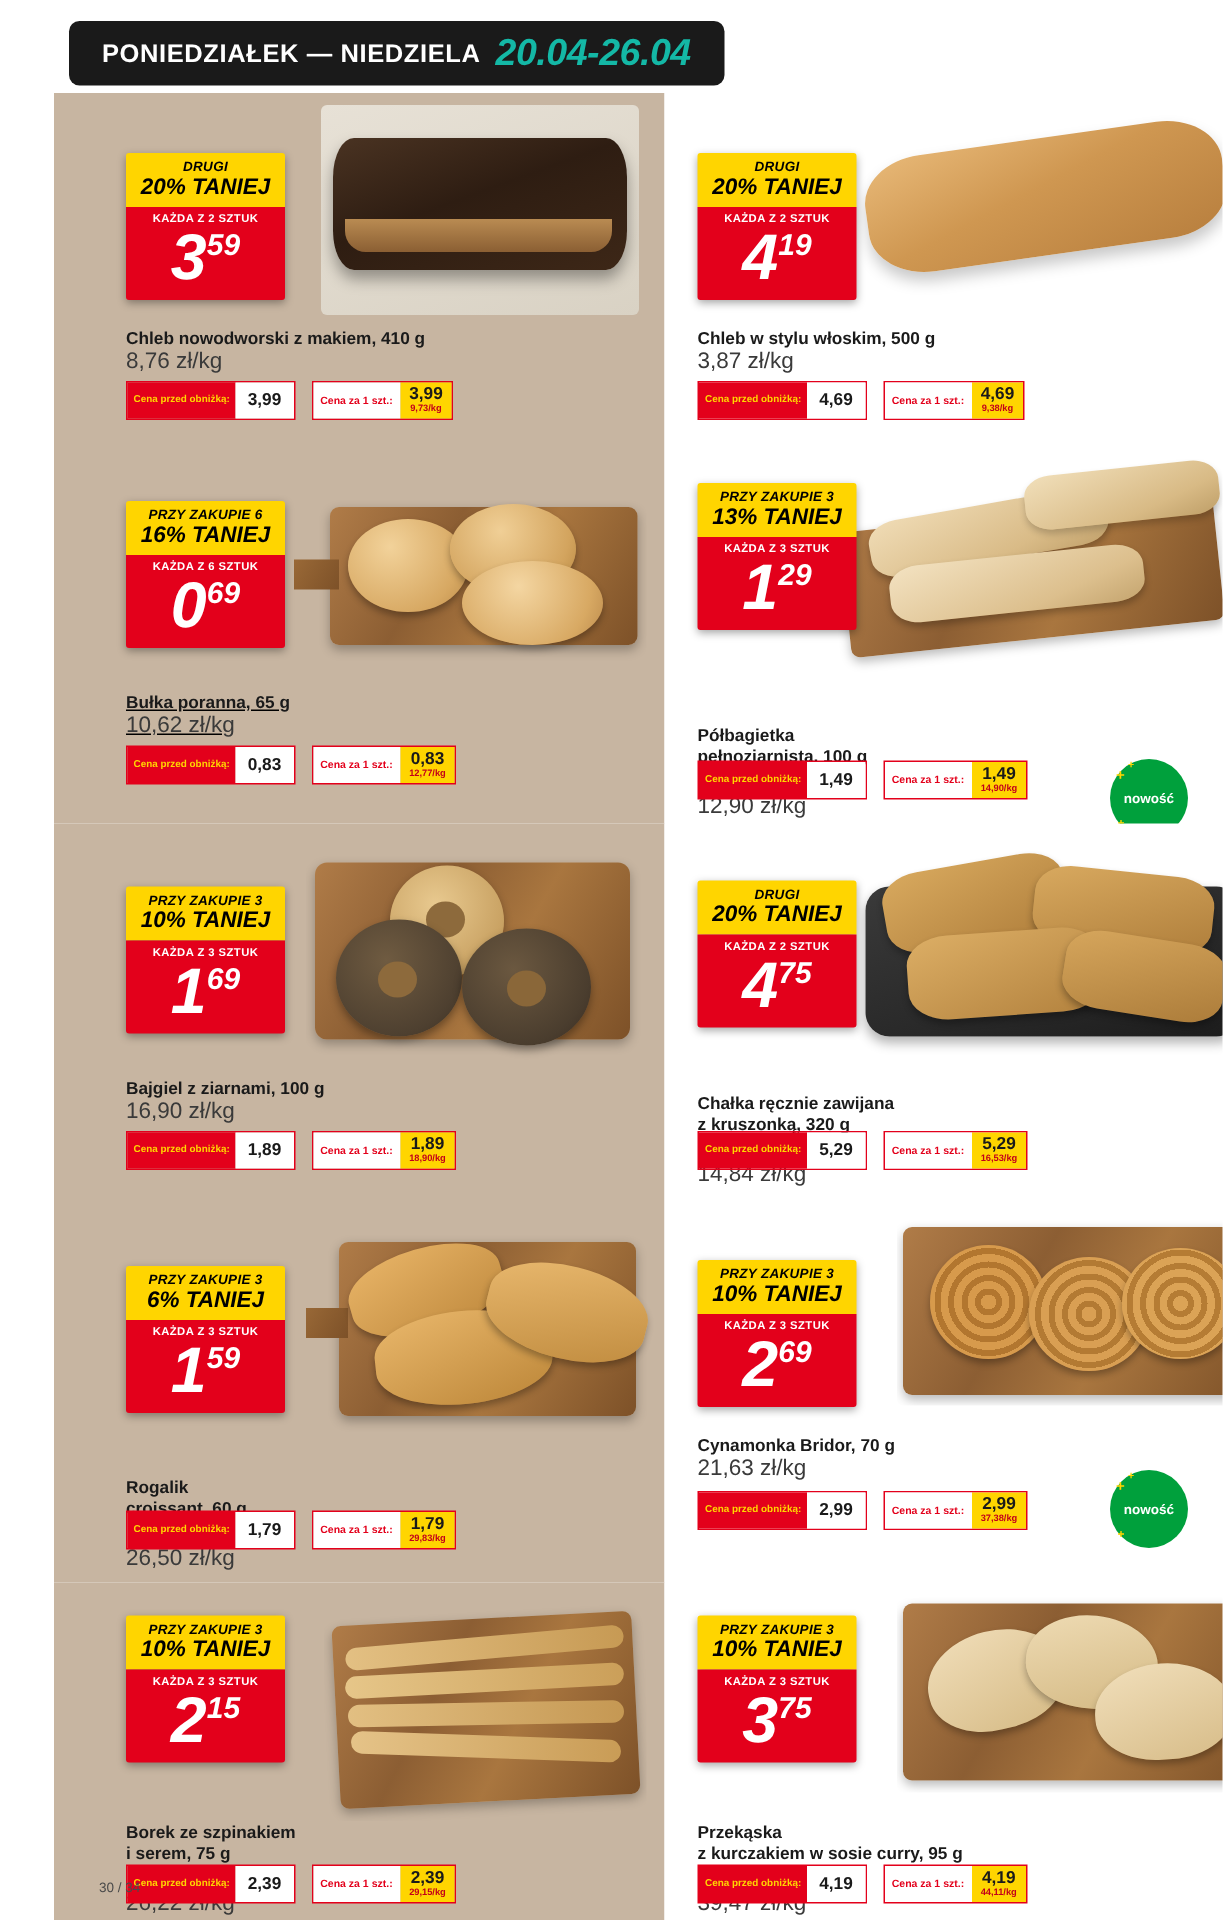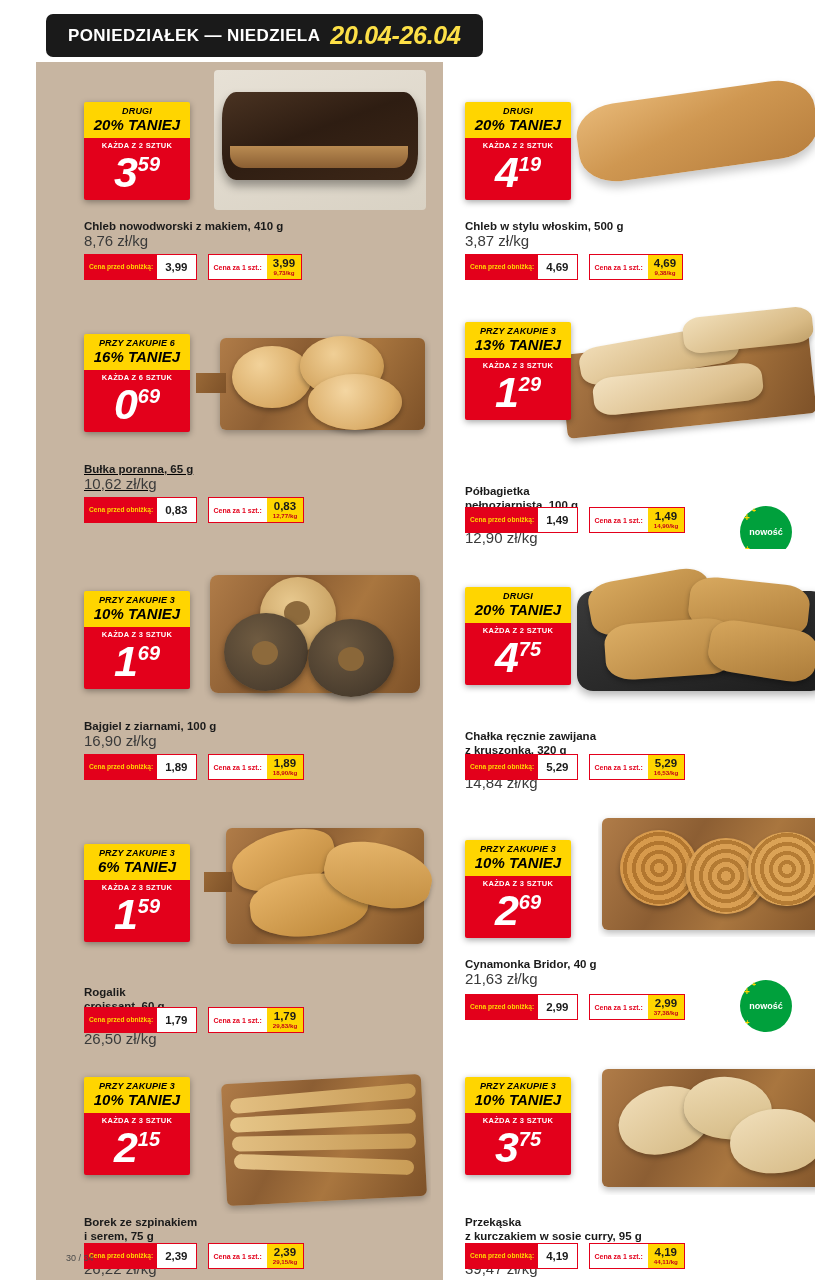--- a/index.html
+++ b/index.html
@@ -34,21 +34,21 @@
     gap: 10px;
   }
   .header-pill .days {
     color: #ffffff;
     font-size: 17px;
     font-weight: bold;
     letter-spacing: 0.4px;
     white-space: nowrap;
   }
   .header-pill .dates {
-    color: #fde047;
+    color: #14b8a6;
     font-size: 25px;
     font-weight: bold;
     font-style: italic;
     letter-spacing: -0.3px;
     white-space: nowrap;
   }
 
   
   .grid {
     position: absolute;
@@ -581,21 +581,21 @@
         </div>
         <div class="red">
           <div class="each">KAŻDA Z 3 SZTUK</div>
           <div class="price">
             <span class="int">2</span>
             <span class="dec">69</span>
           </div>
         </div>
       </div>
       <div class="pname" style="left:22px; top:155px; width:260px;">
-        <div class="title">Cynamonka Bridor, 40 g</div>
+        <div class="title">Cynamonka Bridor, 70 g</div>
         <div class="unit">21,63 zł/kg</div>
       </div>
       <div class="nowosc" style="left:297px; top:178px;">
         <span class="spark" style="left:4px; top:6px;">+</span>
         <span class="spark" style="left:12px; top:1px; font-size:7px;">+</span>
         <span class="spark" style="left:5px; bottom:5px; font-size:8px;">+</span>
         <span>nowość</span>
       </div>
       <div class="oldprices" style="left:22px; top:192px;">
         <div class="tagA">

